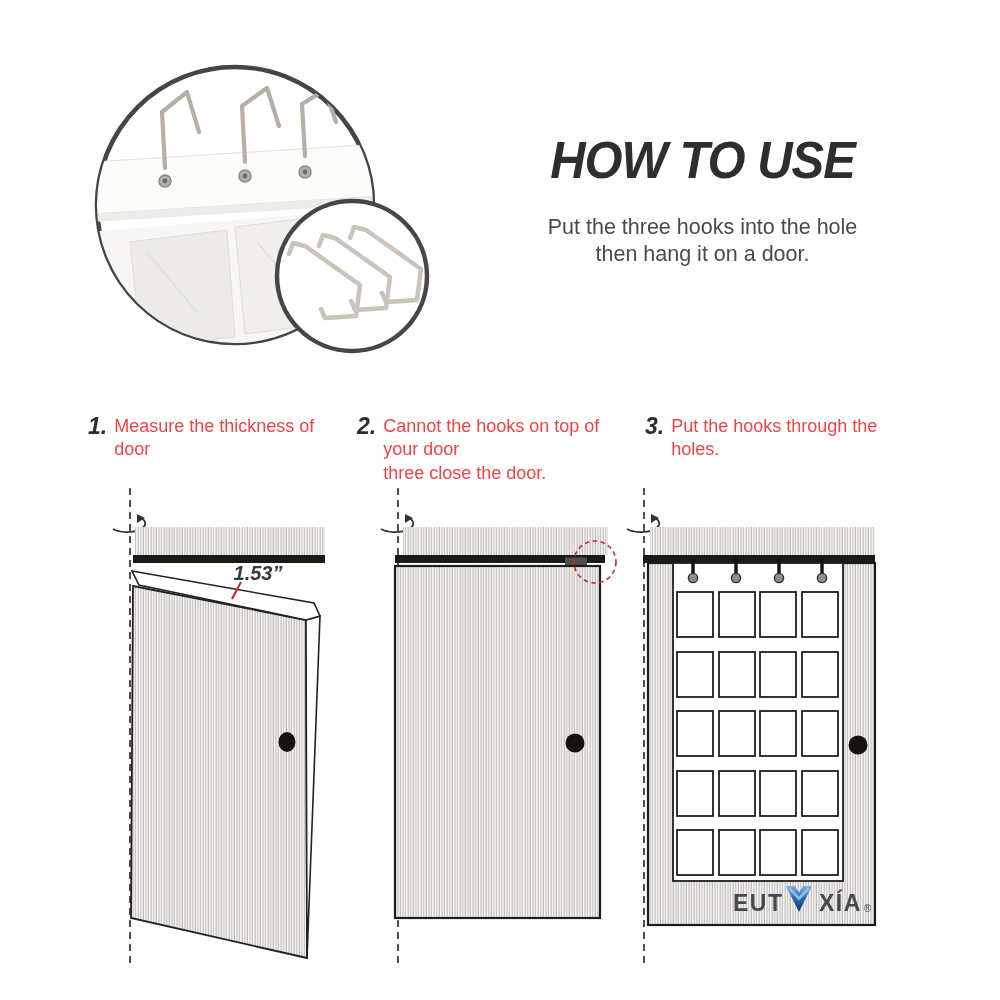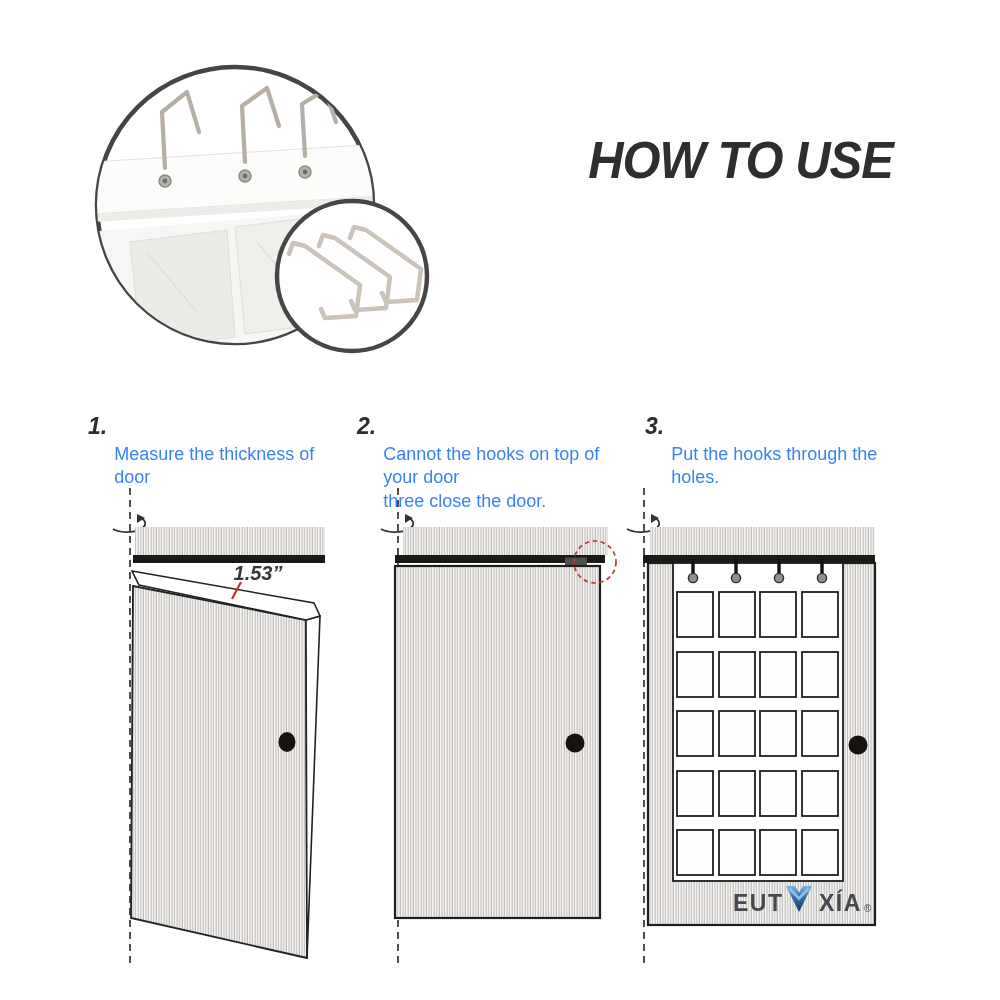--- a/index.html
+++ b/index.html
@@ -1,25 +1,25 @@
 <!DOCTYPE html>
 <html><head>
 <meta charset="utf-8">
 <style>
   html,body{margin:0;padding:0;background:#ffffff;}
   .canvas{position:relative;width:1000px;height:1000px;background:#fff;overflow:hidden;
           font-family:"Liberation Sans",sans-serif;color:#3a3a3a;}
   svg{position:absolute;overflow:visible;}
-  .hdr{position:absolute;left:500px;top:133px;width:405px;text-align:right;}
+  .hdr{position:absolute;left:500px;top:133px;width:405px;text-align:center;}
   .hdr h1{margin:0;font-size:52px;line-height:1.05;font-style:italic;font-weight:800;
           letter-spacing:-1px;color:#2e2e30;transform:scaleX(.94);transform-origin:50% 50%;}
   .hdr .sub{margin-top:26px;font-size:21.5px;line-height:1.26;color:#4a4a4a;}
   .step{position:absolute;display:flex;gap:7px;align-items:flex-start;}
   .step .num{font-size:23px;font-weight:700;font-style:italic;color:#2c2c2e;line-height:1;margin-top:0px;}
-  .step .txt{font-size:18px;line-height:1.3;color:#3b82f6;margin-top:28px;}
+  .step .txt{font-size:18px;line-height:1.3;color:#ef4444;}
 </style>
 </head>
 <body>
 
 <div class="canvas">
 
   <svg style="left:75px;top:50px" width="380" height="330" viewBox="0 0 380 330">
     <defs>
       <clipPath id="clipBig">
           <circle cx="160" cy="155" r="138"></circle>
@@ -61,20 +61,24 @@
     <circle cx="277" cy="226" r="75" fill="#ffffff" stroke="#464646" stroke-width="4.5"></circle>
     <g clip-path="url(#clipSmall)" stroke="#cac4bb" stroke-width="4.5" fill="none" stroke-linecap="round" stroke-linejoin="round">
       <polyline points="214,204 218,193 230,196 285,235 281,266 250,268 246,259"></polyline>
       <polyline points="244,196 248,185 260,188 315,227 311,258 280,260 276,251"></polyline>
       <polyline points="275,188 279,177 291,180 346,219 342,250 311,252 307,243"></polyline>
     </g>
   </svg>
 
   <div class="hdr">
     <h1>HOW TO USE</h1>
+    <div class="sub">
+      <div>Put the three hooks into the hole</div>
+      <div>then hang it on a door.</div>
+    </div>
   </div>
 
   <div class="step" style="left:88px;top:415px;width:255px">
     <span class="num">1.</span>
     <div class="txt">
       <div>Measure the thickness of door</div>
     </div>
   </div>
   <div class="step" style="left:357px;top:415px;width:275px">
     <span class="num">2.</span>

